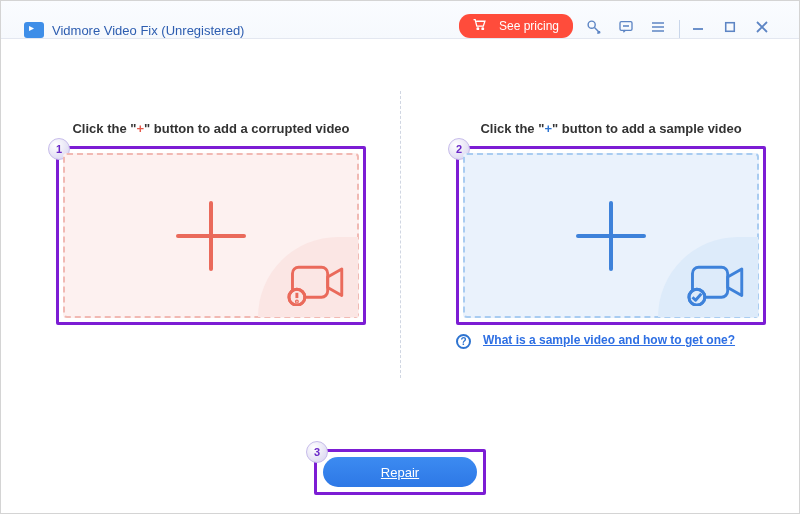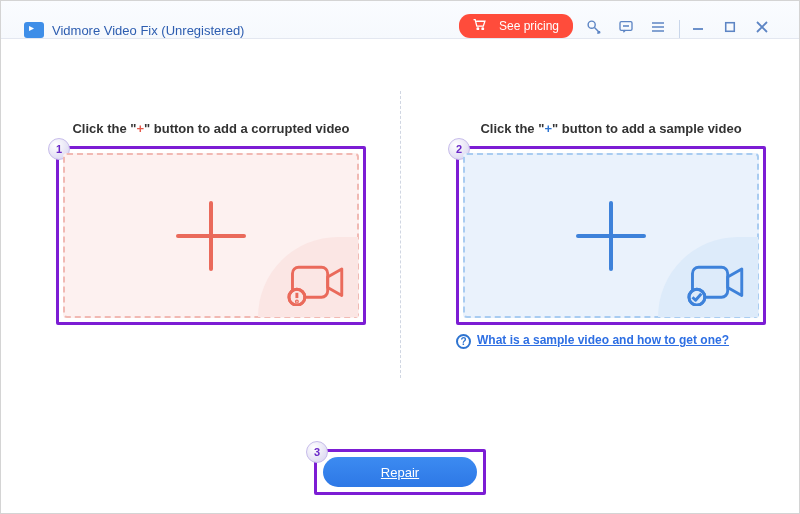--- a/index.html
+++ b/index.html
@@ -46,21 +46,21 @@
     .big-plus::after { top: 33px; left: 0; height: 4px; width: 70px; border-radius: 2px; }
     .panel.left .big-plus { color: #EA6A5B; }
     .panel.right .big-plus { color: #3E82DA; }
 
     .cam-icon { position: absolute; right: 8px; bottom: 6px; }
     .panel.left .cam-icon { color: #EA6A5B; }
     .panel.right .cam-icon { color: #3E82DA; }
 
     .help-row { margin-top: 8px; font-size: 12px; display: flex; align-items: flex-start; gap: 6px; }
     .help-q { width: 15px; height: 15px; border: 2px solid #2E74D0; border-radius: 50%; color: #2E74D0; font-size: 10px; font-weight: bold; display: inline-flex; align-items: center; justify-content: center; flex-shrink: 0; margin-top: 1px; }
-    .help-link { color: #2E6FE3; text-decoration: underline; font-weight: bold; line-height: 1.3; max-width: 260px; }
+    .help-link { color: #2E6FE3; text-decoration: underline; font-weight: bold; line-height: 1.3; max-width: 260px; margin-left: 6px; }
 
     
     .repair-wrap { position: absolute; left: 50%; transform: translateX(-50%); bottom: 18px; }
     .repair-outer { position: relative; border: 3px solid #7C1DD4; padding: 5px 6px; border-radius: 2px; }
     .repair-btn { width: 154px; height: 30px; background: linear-gradient(#3C8BF1,#2D78E6); color: #fff; border: none; border-radius: 15px; font-size: 13px; cursor: pointer; text-decoration: underline; }
   </style>
 </head>
 <body>
 
 <div class="app-window">

